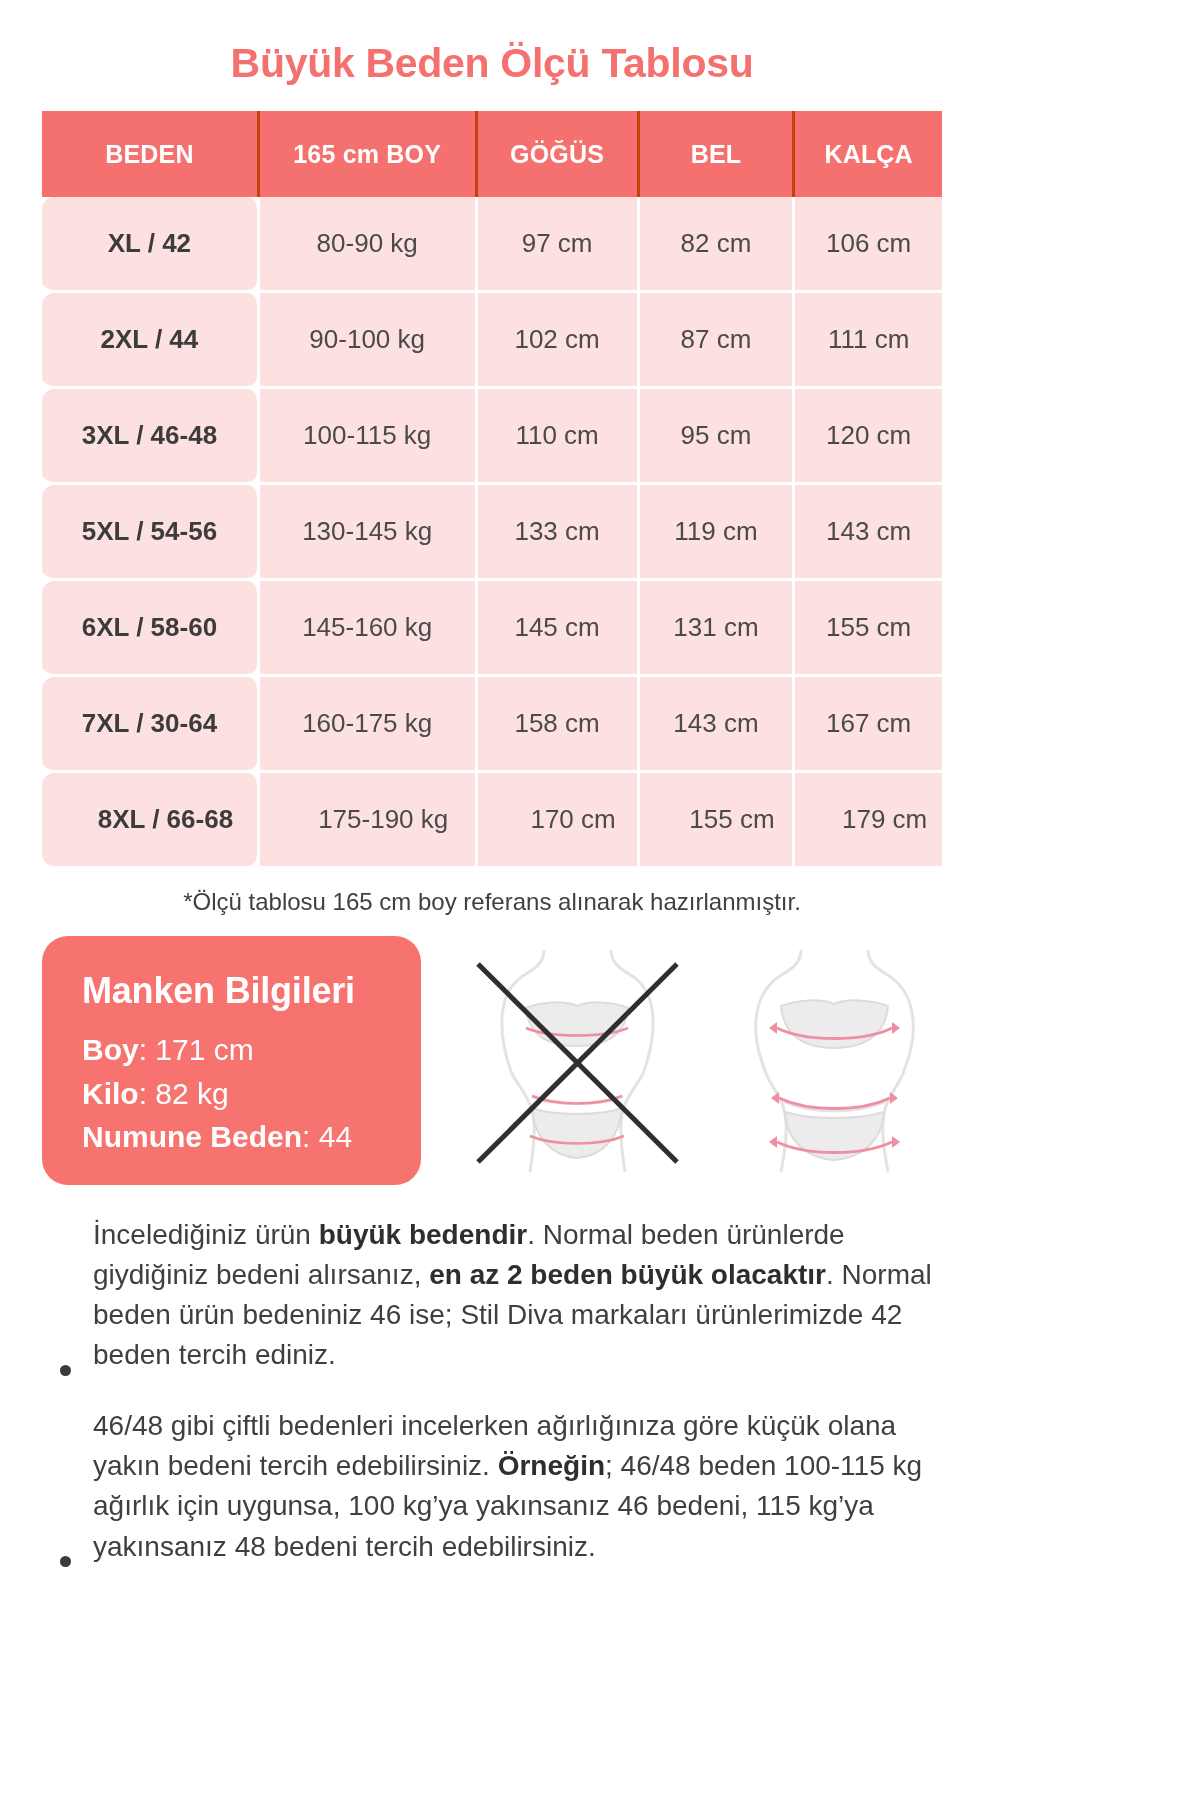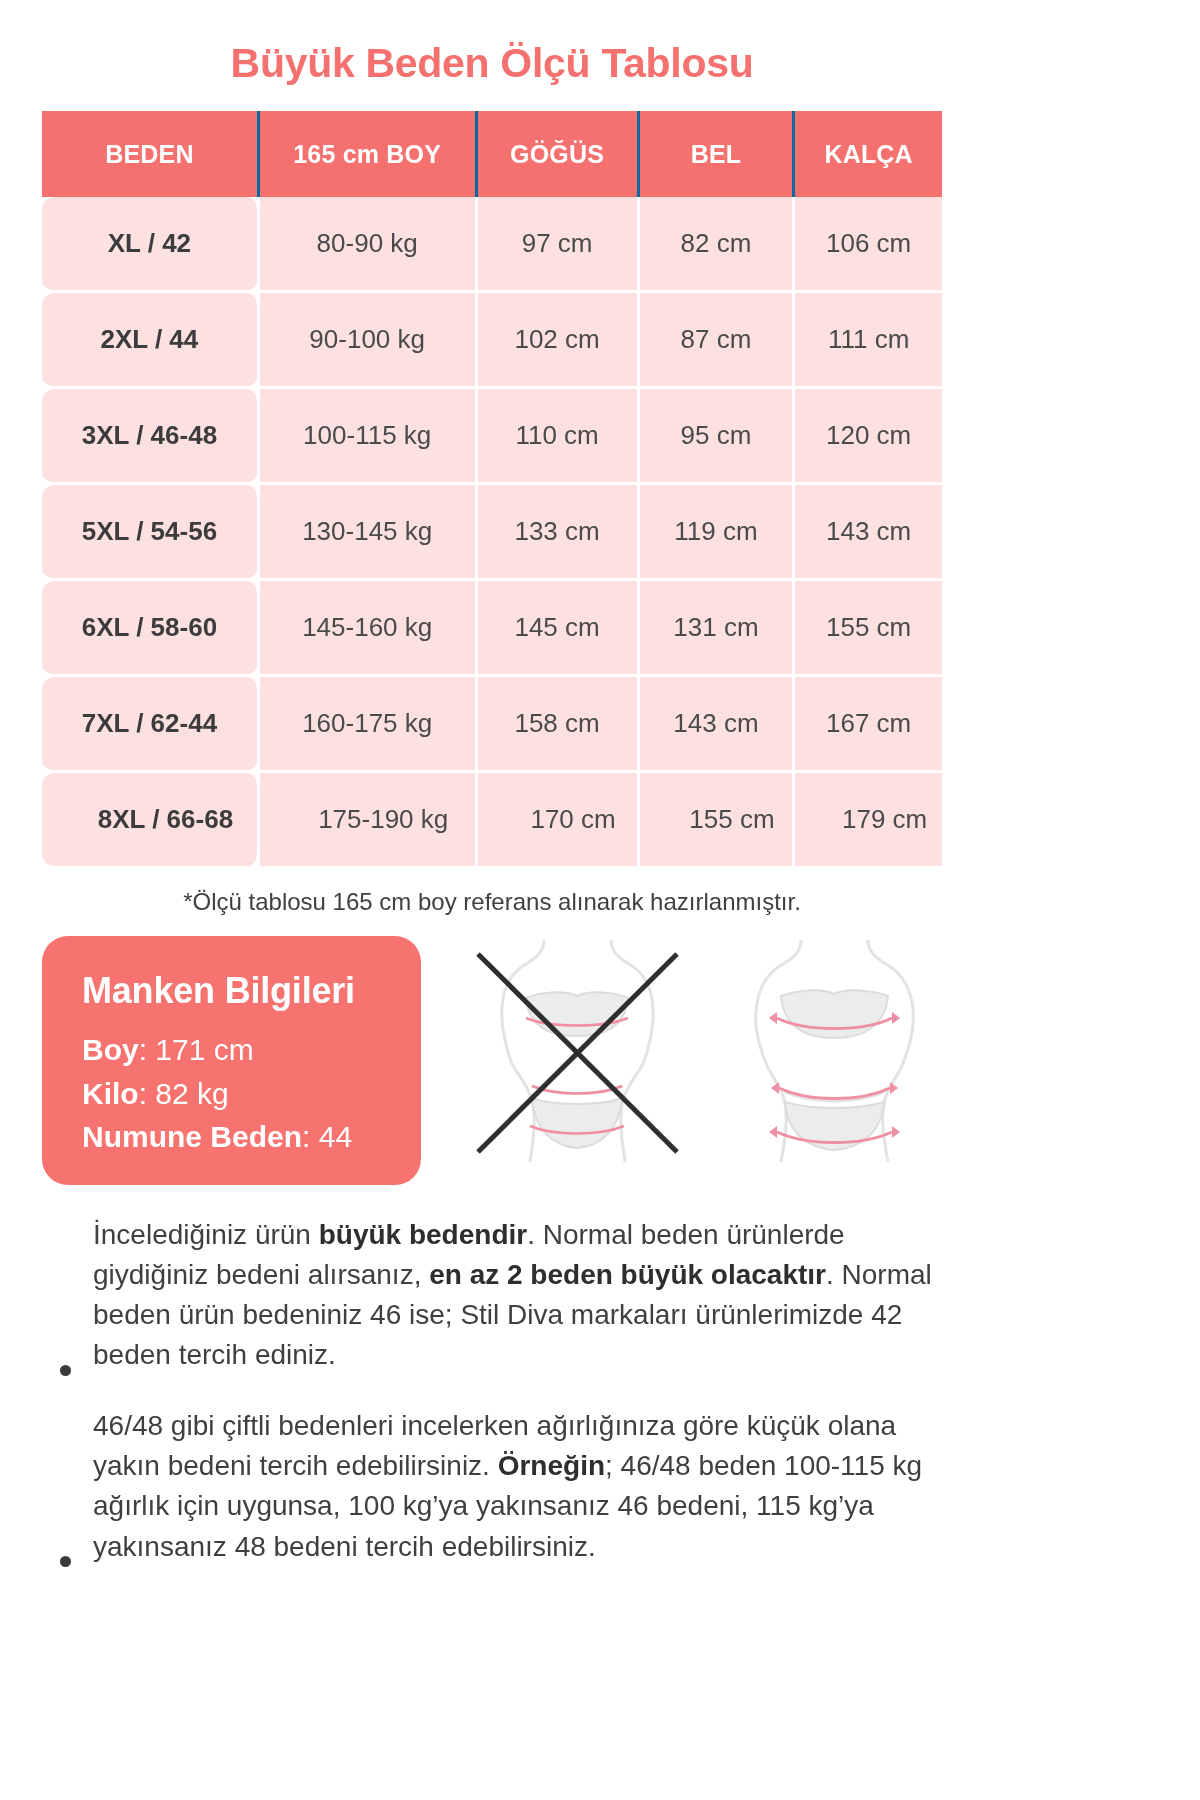--- a/index.html
+++ b/index.html
@@ -39,21 +39,21 @@
     border-spacing: 0;
     table-layout: fixed;
   }
   table.size-table th {
     background: #f4716f;
     color: #ffffff;
     font-size: 25px;
     font-weight: bold;
     height: 84px;
     text-align: center;
-    border-right: 3px solid #0369a1;
+    border-right: 3px solid #c2410c;
     letter-spacing: 0.2px;
   }
   table.size-table th:last-child { border-right: none; }
 
   table.size-table td {
     background: #fde1e0;
     height: 91px;
     text-align: center;
     font-size: 26px;
     color: #4a4a4a;
@@ -79,21 +79,21 @@
   .table-note {
     text-align: center;
     font-size: 24px;
     color: #404040;
     margin: 22px 0 20px 0;
   }
 
   
   .mid-section {
     display: flex;
-    align-items: flex-start;
+    align-items: center;
     gap: 9px;
     margin-top: 6px;
   }
   .model-card {
     background: #f7736f;
     border-radius: 26px;
     width: 506px;
     box-sizing: border-box;
     padding: 30px 34px 26px 40px;
     color: #ffffff;
@@ -201,21 +201,21 @@
         <td>143 cm</td>
       </tr>
       <tr>
         <td class="beden-cell">6XL / 58-60</td>
         <td>145-160 kg</td>
         <td>145 cm</td>
         <td>131 cm</td>
         <td>155 cm</td>
       </tr>
       <tr>
-        <td class="beden-cell">7XL / 62-44</td>
+        <td class="beden-cell">7XL / 30-64</td>
         <td>160-175 kg</td>
         <td>158 cm</td>
         <td>143 cm</td>
         <td>167 cm</td>
       </tr>
       <tr>
         <td class="beden-cell">8XL / 66-68</td>
         <td>175-190 kg</td>
         <td>170 cm</td>
         <td>155 cm</td>

